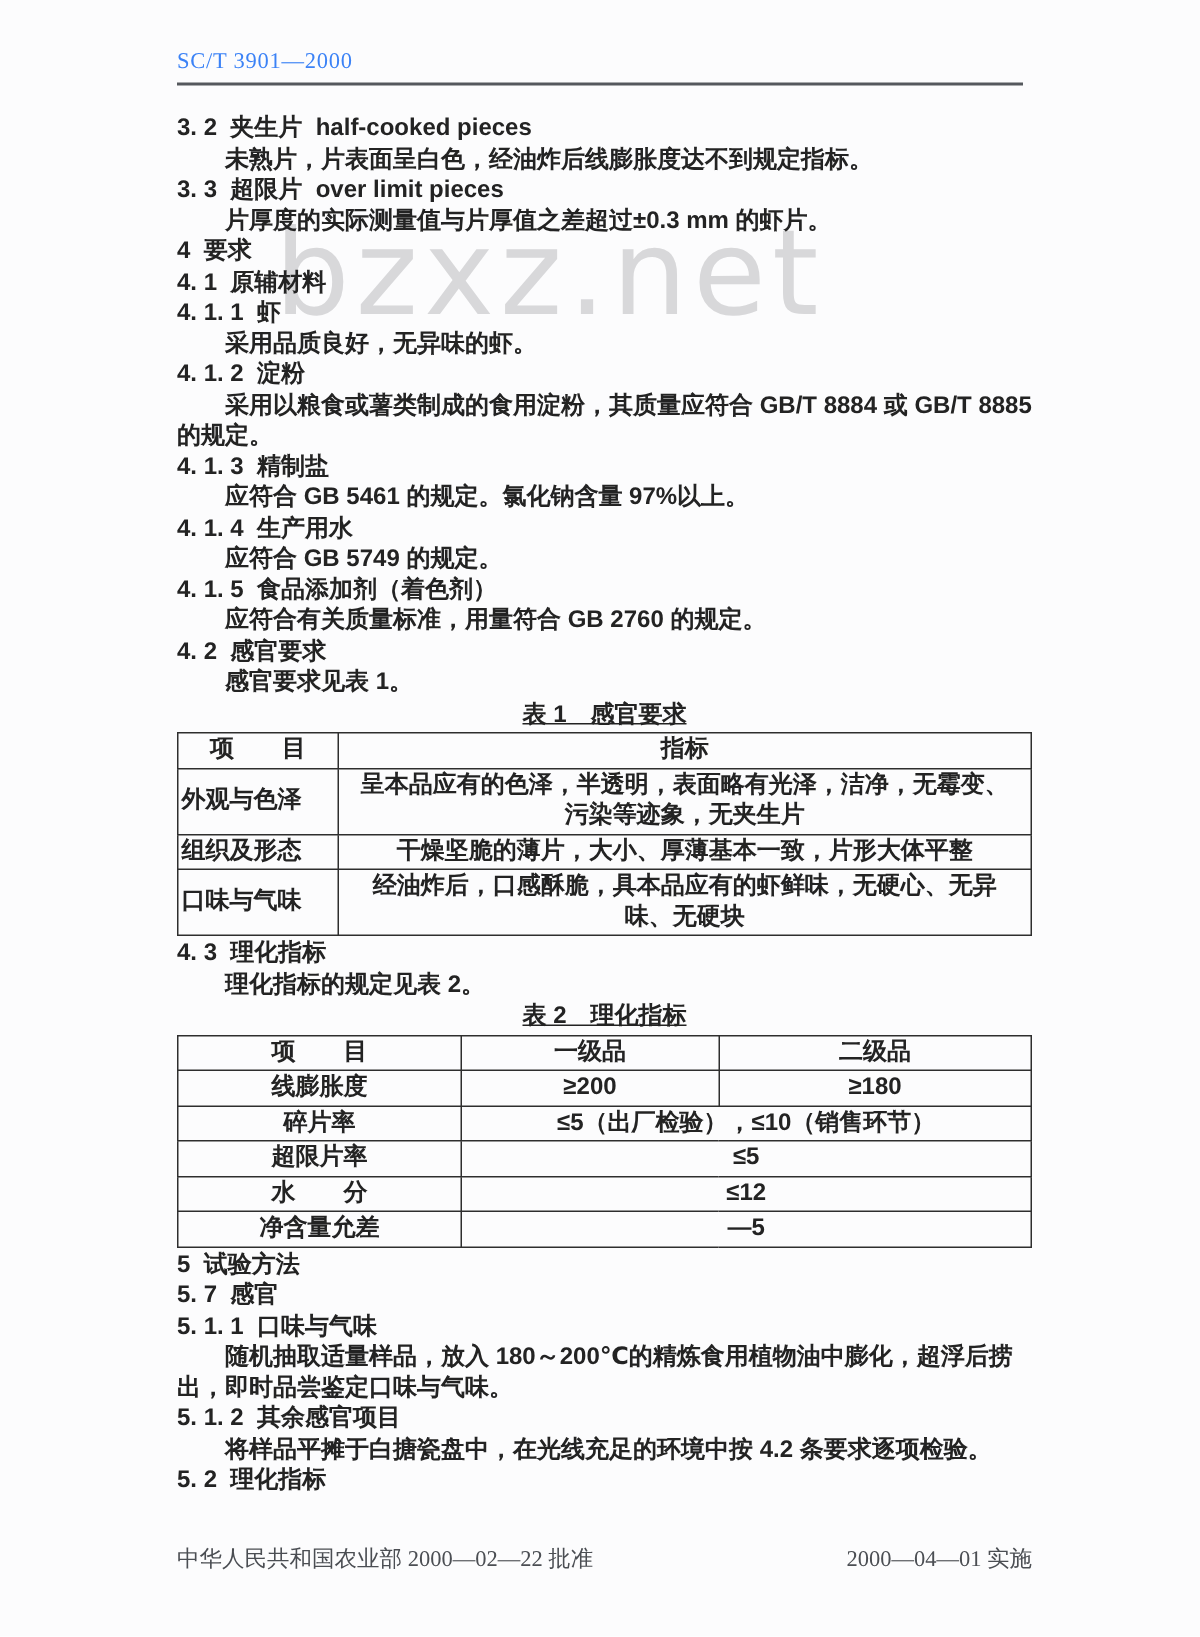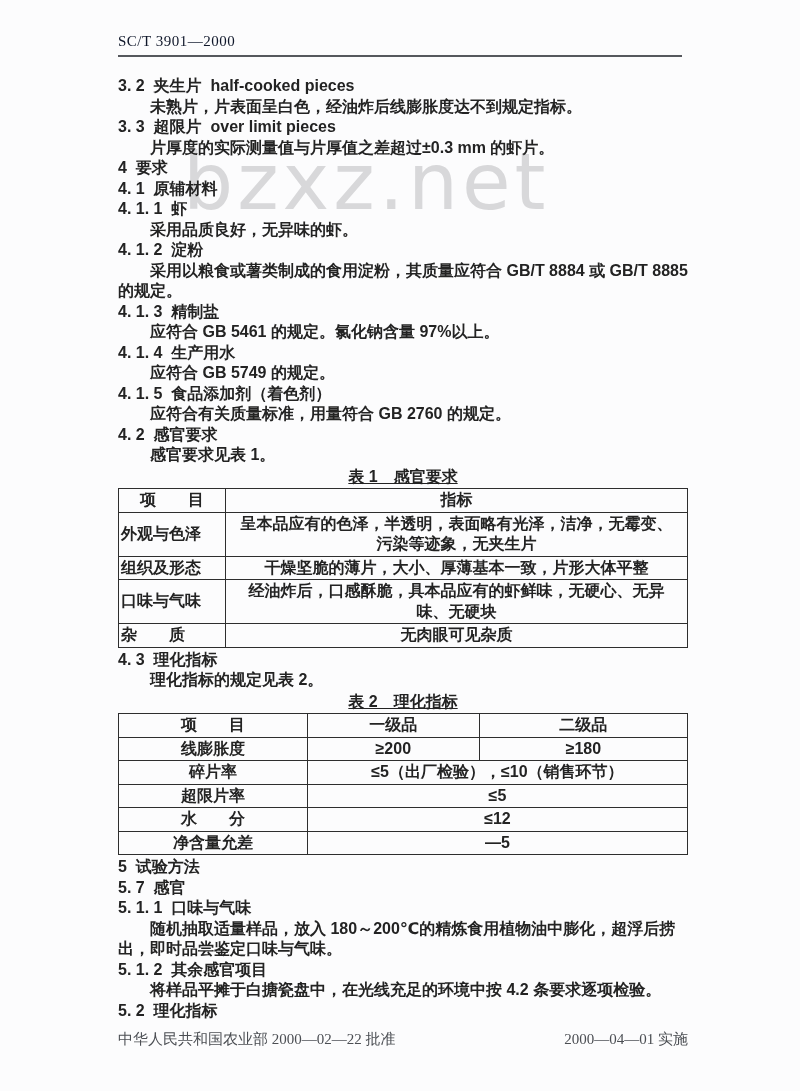--- a/index.html
+++ b/index.html
@@ -31,21 +31,21 @@
 
   .page-header {
     position: absolute;
     left: 118px;
     top: 33px;
     width: 564px;
     z-index: 1;
     font-family: "Liberation Serif", "DejaVu Serif", serif;
     font-size: 15px;
     letter-spacing: 0.5px;
-    color: #0f172a;
+    color: #3b82f6;
     padding-bottom: 5px;
     border-bottom: 2px solid #55585d;
   }
 
   .doc-body {
     position: absolute;
     left: 118px;
     top: 76px;
     width: 570px;
     z-index: 1;
@@ -142,24 +142,20 @@
         <td class="spec">呈本品应有的色泽，半透明，表面略有光泽，洁净，无霉变、污染等迹象，无夹生片</td>
       </tr>
       <tr>
         <td class="item">组织及形态</td>
         <td class="spec">干燥坚脆的薄片，大小、厚薄基本一致，片形大体平整</td>
       </tr>
       <tr>
         <td class="item">口味与气味</td>
         <td class="spec">经油炸后，口感酥脆，具本品应有的虾鲜味，无硬心、无异味、无硬块</td>
       </tr>
-      <tr>
-        <td class="item">杂　　质</td>
-        <td class="spec">无肉眼可见杂质</td>
-      </tr>
     </tbody>
       </table>
 
     <div class="h">4. 3  理化指标</div>
     <div class="p">理化指标的规定见表 2。</div>
 
     <div class="caption">表 2　理化指标</div>
     <table class="t t2">
       <colgroup>
           <col style="width:33.2%">

